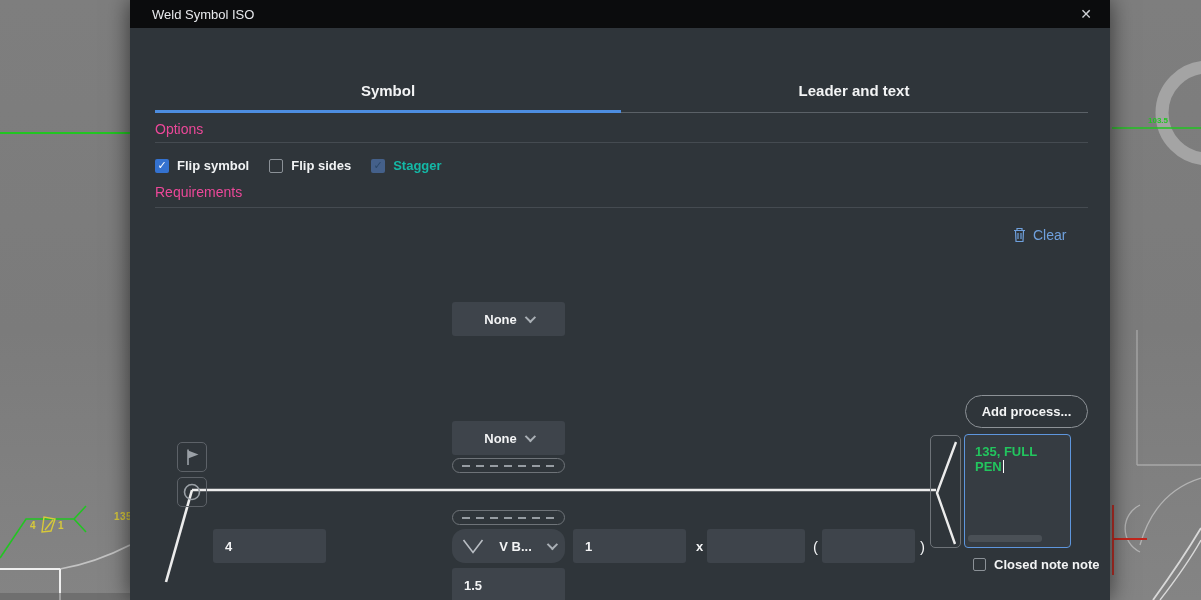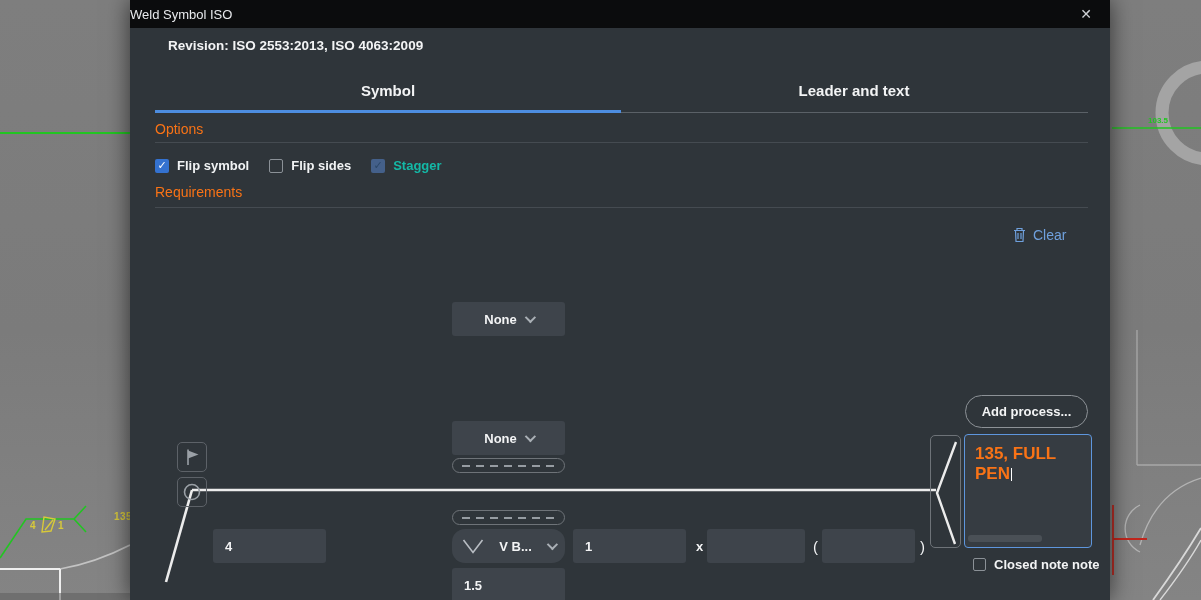--- a/index.html
+++ b/index.html
@@ -14,32 +14,32 @@
   .cad-label { position:absolute; font-size:10px; font-weight:bold; color:#d8c93a; letter-spacing:0.5px; }
   .cad-dim { position:absolute; font-size:8px; color:#22c522; font-weight:bold; }
   
   .dialog {
     position:absolute; left:130px; top:0; width:980px; height:600px;
     background:#2f353a; box-shadow:0 0 22px rgba(0,0,0,.6);
   }
   .titlebar {
     position:absolute; left:0; top:0; width:980px; height:28px;
     background:#0b0c0d; display:flex; align-items:center;
-    color:#e8eaed; font-size:13px; 
+    color:#e8eaed; font-size:13px; padding-left:22px;
   }
   .close-btn {
     position:absolute; right:8px; top:0; width:32px; height:28px;
     display:flex; align-items:center; justify-content:center;
     color:#cfd2d6; font-size:14px; cursor:pointer;
   }
   .revision { position:absolute; left:38px; top:38px; font-size:13.5px; font-weight:bold; color:#f3f4f5; }
   .tab { position:absolute; top:82px; width:466px; text-align:center; font-size:15px; font-weight:bold; color:#f3f4f5; cursor:pointer; }
   .tab-underline { position:absolute; left:25px; top:110px; width:466px; height:3px; background:#4d8de0; }
   .tab-restline { position:absolute; left:491px; top:112px; width:467px; height:1px; background:#5b6167; }
-  .section-label { position:absolute; left:25px; font-size:14px; color:#f97316; }
+  .section-label { position:absolute; left:25px; font-size:14px; color:#ec4899; }
   .divider { position:absolute; left:25px; width:933px; height:1px; background:#454b51; }
   
   .cbx-row { position:absolute; left:25px; top:158px; display:flex; align-items:center; gap:10px; }
   .cbx { display:flex; align-items:center; gap:8px; margin-right:10px; cursor:pointer; }
   .cbx-box {
     width:14px; height:14px; border-radius:2px; display:flex; align-items:center; justify-content:center;
     font-size:11px; line-height:1;
   }
   .cbx-box.checked { background:#3472d0; color:#fff; }
   .cbx-box.unchecked { background:#2f353a; border:1.5px solid #8b9197; color:transparent; }
@@ -81,23 +81,23 @@
     border:1px solid #8d9297; border-radius:17px; background:transparent;
     color:#f3f4f5; font-size:13px; font-weight:600; cursor:pointer;
     display:flex; align-items:center; justify-content:center;
     font-family:"Liberation Sans", sans-serif;
   }
   .tail-box {
     position:absolute; left:800px; top:435px; width:31px; height:113px;
     border:1.5px solid #6e7378; border-radius:5px;
   }
   .note-box {
-    position:absolute; left:834px; top:434px; width:128px; height:114px;
+    position:absolute; left:834px; top:434px; width:107px; height:114px;
     background:#363c42; border:1.5px solid #5e96dd; border-radius:4px;
-    padding:9px 10px; color:#f97316; font-size:17px; font-weight:bold;
+    padding:9px 10px; color:#22c55e; font-size:13px; font-weight:bold;
   }
   .note-cursor { display:inline-block; width:1px; height:13px; background:#fff; vertical-align:-2px; margin-left:1px; }
   .note-scroll { position:absolute; left:3px; bottom:5px; width:74px; height:7px; background:#4a5056; border-radius:3px; }
   .cnt-row { position:absolute; left:843px; top:557px; display:flex; align-items:center; gap:8px; }
   .cnt-box { width:13px; height:13px; border:1.5px solid #8b9197; border-radius:2px; background:#2f353a; cursor:pointer; }
   .cnt-label { font-size:13px; font-weight:bold; color:#f3f4f5; }
   .leader-svg { position:absolute; left:0; top:0; pointer-events:none; }
 </style>
 </head>
 <body>
@@ -131,21 +131,20 @@
   </svg>
   <span class="cad-dim" style="left:1148px; top:116px;">103.5</span>
 
   <div class="dialog">
 
     <div class="titlebar">
       <span>Weld Symbol ISO</span>
       <span class="close-btn">✕</span>
     </div>
 
-    <div class="revision">Revision: ISO 2553:2013, ISO 4063:2009</div>
 
     <div class="tab" style="left:491px;">Leader and text</div>
     <div class="tab" style="left:25px;">Symbol</div>
     <div class="tab-underline"></div>
     <div class="tab-restline"></div>
 
     <div class="section-label" style="top:121px;">Options</div>
     <div class="divider" style="top:142px;"></div>
 
     <div class="cbx-row">

